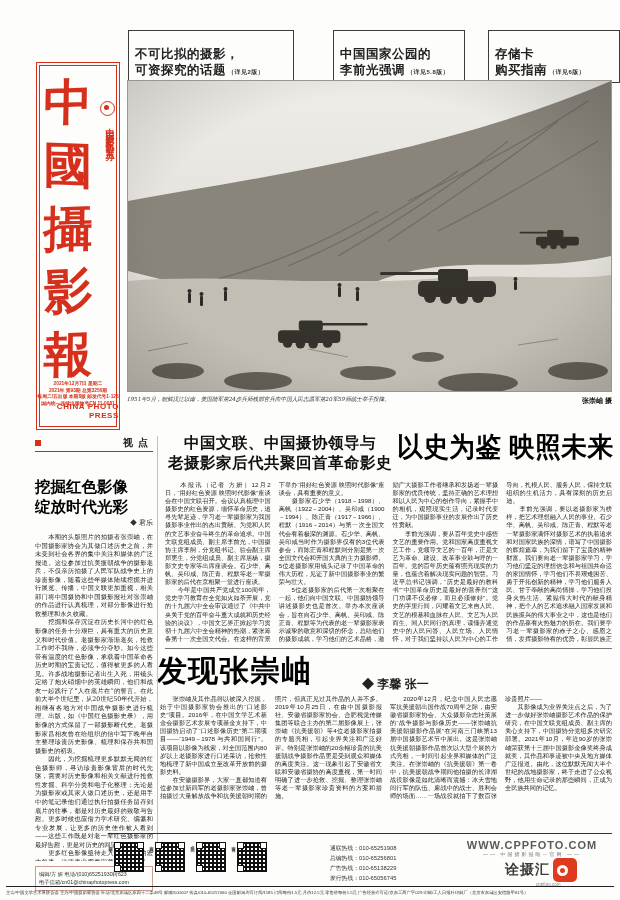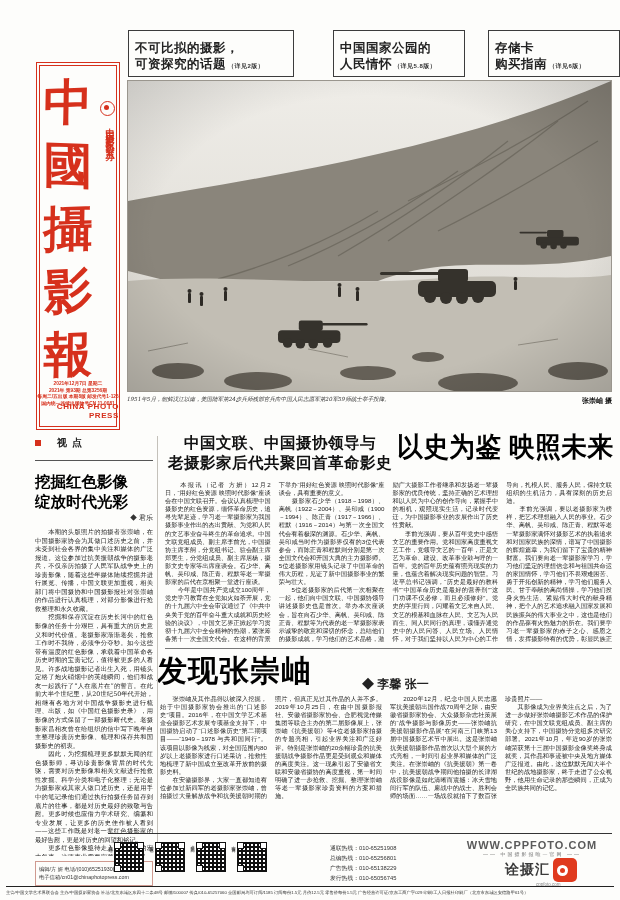--- a/index.html
+++ b/index.html
@@ -1,19 +1,19 @@
 <!DOCTYPE html>
 <html><head>
 <meta charset="utf-8">
 <style>
   html,body{margin:0;padding:0;background:#ffffff;}
   .page{position:relative;width:620px;height:900px;background:#fdfdfb;overflow:hidden;
         font-family:"Liberation Sans",sans-serif;color:#1a1a1a;}
   
-  .teaser{position:absolute;top:30px;border:1.3px solid #3c3c3c;padding:10px 6px 2px 6px;background:#fdfdfb;}
+  .teaser{position:absolute;top:30px;border:1.3px solid #3c3c3c;padding:16px 6px 2px 6px;background:#fdfdfb;}
   .teaser .t-line{font-size:12.5px;font-weight:bold;line-height:15.5px;letter-spacing:.5px;color:#222;white-space:nowrap;}
   .teaser .t-ref{font-size:6px;font-weight:bold;color:#333;margin-left:2px;}
   #teaser1{left:128px;width:152px;} #teaser2{left:333px;width:118px;} #teaser3{left:488px;width:118px;}
   
   .masthead{position:absolute;left:36px;top:62px;width:82px;height:366px;border:1.5px solid #d6301c;
             box-shadow:inset 0 0 0 2px #fdfdfb, inset 0 0 0 3px #d6301c;background:#fdfdfb;}
   .mast-title{position:absolute;left:2px;top:8px;width:58px;text-align:center;}
   .mast-title span{display:block;font-family:"DejaVu Serif",serif;font-size:49px;line-height:63px;
                    color:#d6301c;font-weight:bold;transform:rotate(-2deg) skewX(-3deg);}
   .mast-title span:nth-child(2){transform:rotate(2deg) skewX(2deg);}
@@ -43,24 +43,24 @@
              word-break:break-all;white-space:pre-line;color:#222;}
   .rule-mid{position:absolute;left:165px;top:648px;width:447px;height:1px;background:#777;}
   .discover-head{position:absolute;left:157px;top:651px;font-size:30px;font-weight:900;color:#000;letter-spacing:1px;text-align:center;}
   .discover-byline{position:absolute;left:362px;top:676px;font-size:12px;font-weight:bold;color:#222;}
   .discover-body{position:absolute;left:160px;top:695px;width:452px;height:148px;overflow:hidden;
                  column-count:4;column-gap:8px;font-size:6.2px;line-height:8.1px;text-align:justify;
                  word-break:break-all;white-space:pre-line;color:#222;}
   
   .divider-v{position:absolute;left:157px;top:436px;width:1px;height:410px;background:#c4c1ba;}
   .sidebar{position:absolute;left:35px;top:436px;width:118px;}
-  .section-tag{display:flex;align-items:center;gap:16px;border-bottom:.8px solid #555;padding-bottom:10px;}
+  .section-tag{display:flex;align-items:center;gap:4px;border-bottom:.8px solid #555;padding-bottom:1px;justify-content:space-between;}
   .tag-square{width:6px;height:6px;background:#d6301c;}
   .tag-label{font-size:10px;font-weight:bold;letter-spacing:5px;color:#222;}
-  .vp-title{margin-top:11px;font-size:15.5px;font-weight:800;line-height:20px;color:#000;}
+  .vp-title{margin-top:25px;font-size:15.5px;font-weight:800;line-height:20px;color:#000;}
   .vp-byline{text-align:right;font-size:7px;color:#333;margin-top:1px;}
   .vp-body{margin-top:5px;font-family:"DejaVu Serif",serif;font-size:6.3px;line-height:8.55px;height:328px;
            overflow:hidden;text-align:justify;word-break:break-all;white-space:pre-line;color:#222;}
   .editor-box{margin-top:5px;border:1px solid #cf9a90;padding:4px 3px;font-size:5.3px;line-height:7.5px;color:#333;}
   
   .footer-rule{position:absolute;left:108px;top:833px;width:504px;height:1.4px;background:#333;}
   .qr-group{position:absolute;left:108px;top:842px;display:flex;gap:5px;}
   .qr-item{display:flex;align-items:flex-start;}
   .qr-label{writing-mode:vertical-rl;font-size:4.2px;letter-spacing:1px;color:#444;height:30px;margin-right:1px;}
   .qr{width:30px;height:30px;position:relative;background:
@@ -86,21 +86,21 @@
 <body>
 
 <div class="page">
 
   <div class="teaser" id="teaser1">
     <div class="t-line">不可比拟的摄影，</div>
     <div class="t-line"><span>可资探究的话题</span><span class="t-ref">（详见2版）</span></div>
   </div>
   <div class="teaser" id="teaser2">
     <div class="t-line">中国国家公园的</div>
-    <div class="t-line"><span>人民情怀</span><span class="t-ref">（详见5.8版）</span></div>
+    <div class="t-line"><span>李前光强调</span><span class="t-ref">（详见5.8版）</span></div>
   </div>
   <div class="teaser" id="teaser3">
     <div class="t-line">存储卡</div>
     <div class="t-line"><span>购买指南</span><span class="t-ref">（详见6版）</span></div>
   </div>
 
   <div class="masthead">
     <div class="mast-title">
       <span>中</span>
       <span>國</span>

